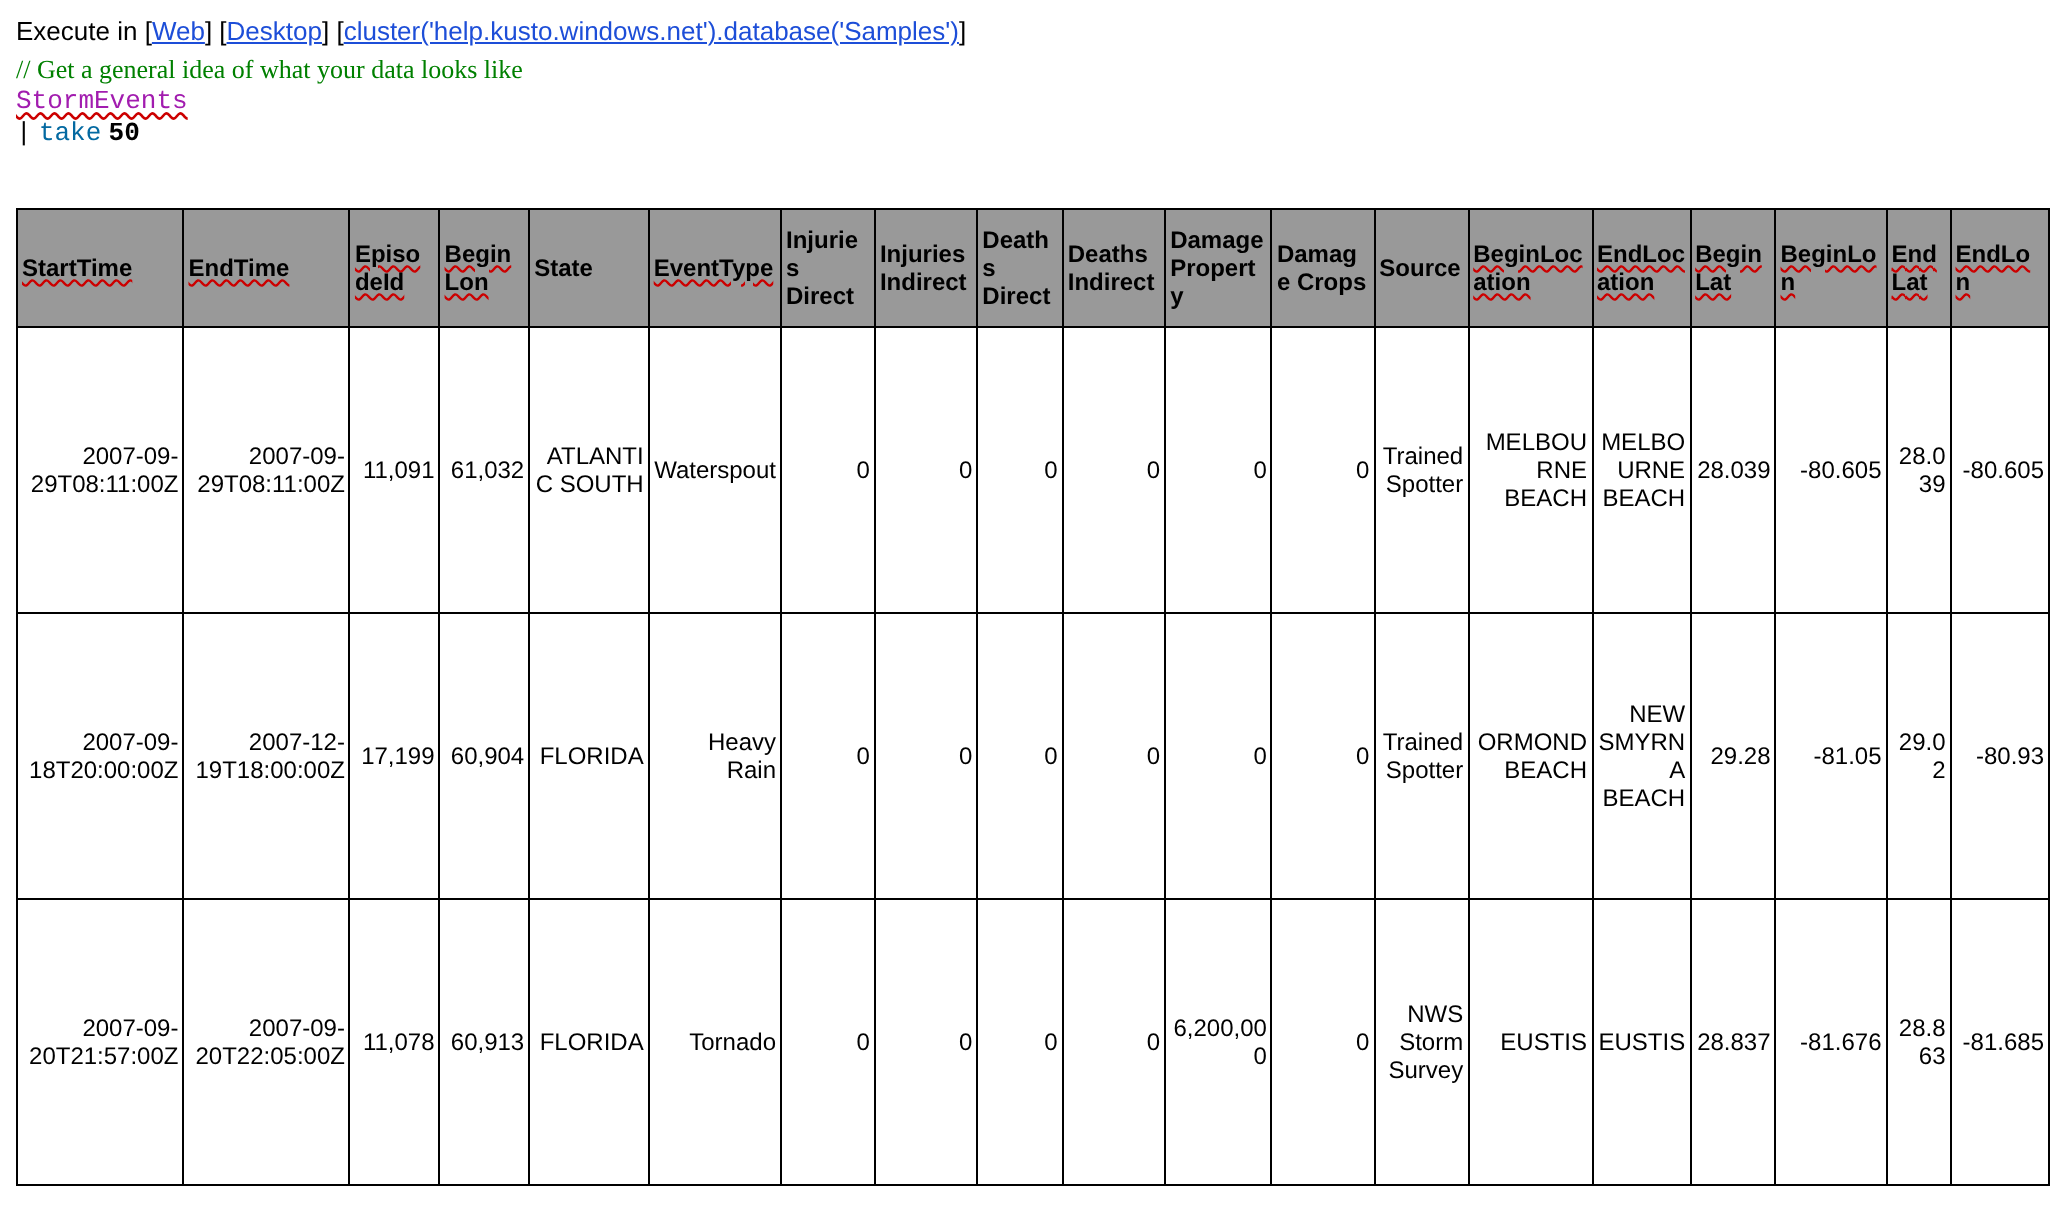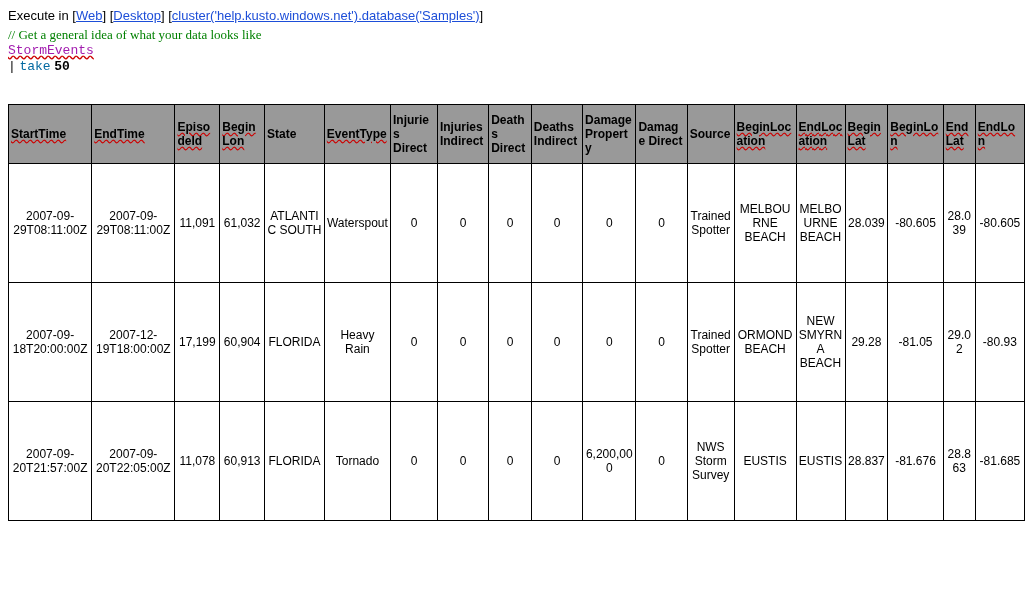--- a/index.html
+++ b/index.html
@@ -65,22 +65,22 @@
       vertical-align: middle;
       height: 50px;
     }
     th span.wavy {
       text-decoration: underline;
       text-decoration-color: #cc0000;
       text-decoration-style: wavy;
     }
     td {
       border: 1px solid #000;
-      padding: 4px 2px;
-      text-align: center;
+      padding: 16px 2px;
+      text-align: right;
       word-wrap: break-word;
       vertical-align: middle;
       height: 110px;
     }
     .col-starttime { width: 78px; }
     .col-endtime { width: 78px; }
     .col-episodeid { width: 42px; }
     .col-eventid { width: 42px; }
     .col-state { width: 56px; }
     .col-eventtype { width: 62px; }
@@ -146,21 +146,21 @@
         <th><span class="wavy">EndTime</span></th>
         <th><span class="wavy">EpisodeId</span></th>
         <th><span class="wavy">BeginLon</span></th>
         <th>State</th>
         <th><span class="wavy">EventType</span></th>
         <th>Injuries Direct</th>
         <th>Injuries Indirect</th>
         <th>Deaths Direct</th>
         <th>Deaths Indirect</th>
         <th>Damage Property</th>
-        <th>Damage Direct</th>
+        <th>Damage Crops</th>
         <th>Source</th>
         <th><span class="wavy">BeginLocation</span></th>
         <th><span class="wavy">EndLocation</span></th>
         <th><span class="wavy">BeginLat</span></th>
         <th><span class="wavy">BeginLon</span></th>
         <th><span class="wavy">EndLat</span></th>
         <th><span class="wavy">EndLon</span></th>
       </tr>
   </thead>
   <tbody id="table-body">

